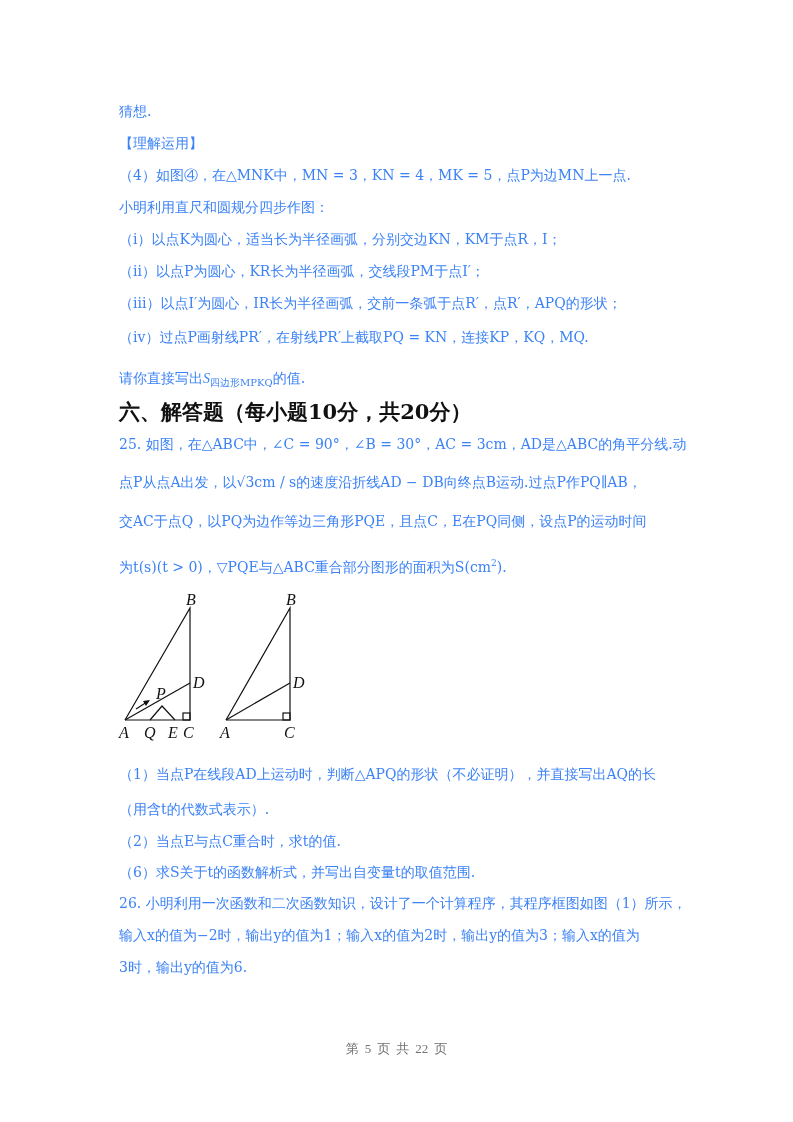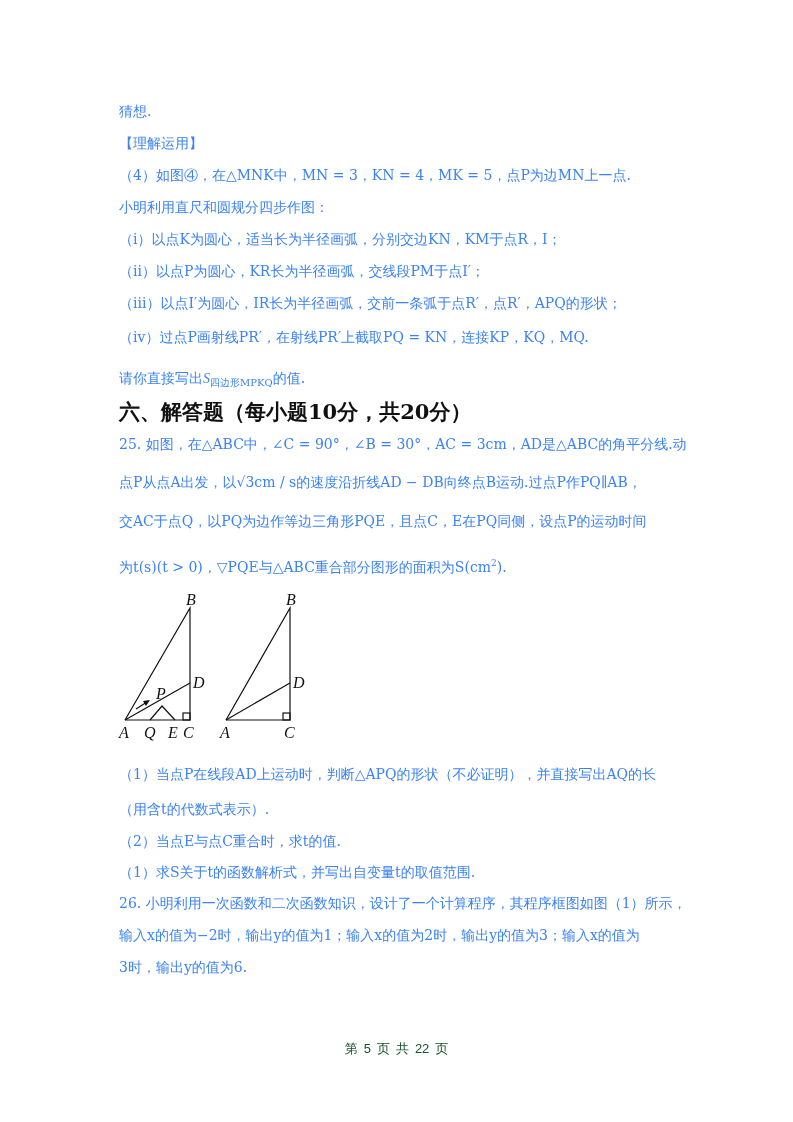--- a/index.html
+++ b/index.html
@@ -2,22 +2,22 @@
 <html><head>
 <meta charset="utf-8">
 <style>
   html, body { margin:0; padding:0; background:#ffffff; }
   body { width:793px; height:1122px; position:relative; overflow:hidden;
          font-family:"DejaVu Serif", "Liberation Serif", serif; color:#111; }
   .line { position:absolute; left:119px; font-size:14px; line-height:20px; white-space:nowrap; color:#3b82f6; }
   .line i, .m { font-family:"Liberation Serif", serif; font-style:italic; }
   .heading { position:absolute; left:119px; font-size:21px; font-weight:bold; line-height:22px; white-space:nowrap;
              font-family:"DejaVu Serif", serif; }
-  .footer { position:absolute; top:1040px; left:0; width:793px; text-align:center; font-size:13px; color:#14532d;
-            font-family:Liberation Sans, sans-serif; }
+  .footer { position:absolute; top:1040px; left:0; width:793px; text-align:center; font-size:13px; color:#737373;
+            font-family:Liberation Serif, serif; }
   .footer span { margin:0 3px; }
   svg.fig { position:absolute; left:110px; top:588px; }
   svg text { font-family:"Liberation Serif", serif; font-style:italic; font-size:16px; fill:#111; }
   .sub { font-size:10px; vertical-align:-3px; font-style:normal;margin-top:12px; }
   .sup { font-size:9px; vertical-align:6px; font-style:normal; }
 </style>
 </head>
 <body>
 
 <div>
@@ -68,21 +68,21 @@
     </g>
     <text x="286" y="605">B</text>
     <text x="293" y="688">D</text>
     <text x="220" y="738">A</text>
     <text x="284" y="738">C</text>
   </svg>
 
   <div class="line" style="top:764px">（1）当点P在线段AD上运动时，判断△APQ的形状（不必证明），并直接写出AQ的长</div>
   <div class="line" style="top:799px">（用含t的代数式表示）.</div>
   <div class="line" style="top:831px">（2）当点E与点C重合时，求t的值.</div>
-  <div class="line" style="top:862px">（1）求S关于t的函数解析式，并写出自变量t的取值范围.</div>
+  <div class="line" style="top:862px">（6）求S关于t的函数解析式，并写出自变量t的取值范围.</div>
 
   <div class="line" style="top:893px">26. 小明利用一次函数和二次函数知识，设计了一个计算程序，其程序框图如图（1）所示，</div>
   <div class="line" style="top:925px">输入x的值为−2时，输出y的值为1；输入x的值为2时，输出y的值为3；输入x的值为</div>
   <div class="line" style="top:957px">3时，输出y的值为6.</div>
 
   <div class="footer">
     <span>第</span><span>5</span><span>页</span><span>共</span><span>22</span><span>页</span>
   </div>
 </div>
 

